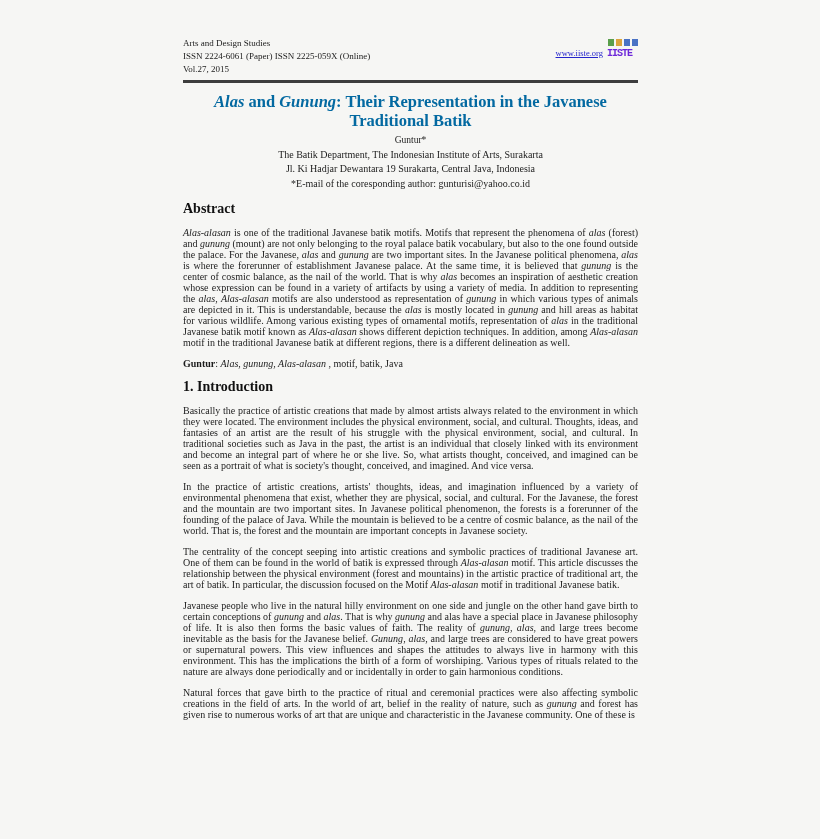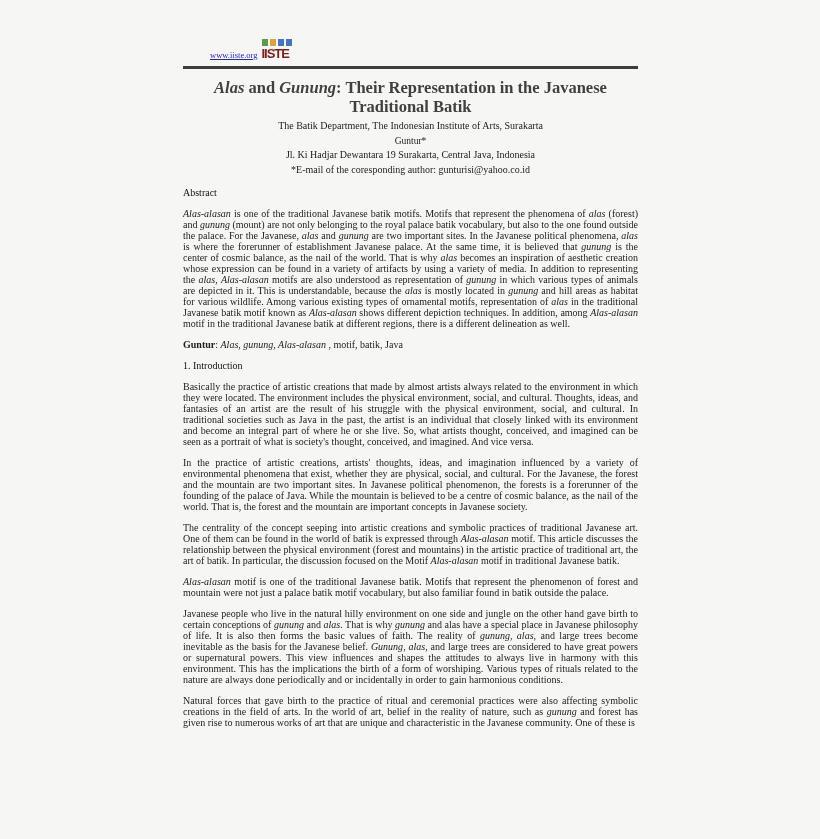--- a/index.html
+++ b/index.html
@@ -27,79 +27,83 @@
     display: inline-block;
   }
   .logo { display: inline-block; margin-top: 2px; text-align: left; }
   .logo-blocks { display: flex; gap: 2px; margin-left: 1px; margin-bottom: 1px; }
   .logo-blocks span { width: 6px; height: 7px; display: inline-block; }
   .lb-g  { background: #5a9e4b; }
   .lb-o  { background: #dba43c; }
   .lb-b1 { background: #4a72c4; }
   .lb-b2 { background: #4a72c4; }
   .logo-text {
-    font-family: Liberation Sans, sans-serif;
-    font-weight: bold; font-size: 13px; line-height: 13px;
-    letter-spacing: -1px; color: #7f1d1d;
+    font-family: Liberation Mono, monospace;
+    font-weight: bold; font-size: 10px; line-height: 13px;
+    letter-spacing: -1px; color: #6d28d9;
   }
   .rule { border: none; border-top: 3px solid #3d3d3d; margin: 4px 0 0 0; }
   
   .title {
     font-size: 16.5px; font-weight: bold; text-align: center;
-    line-height: 19px; margin: 9px 0 3px 0; color: #404040;
+    line-height: 19px; margin: 9px 0 3px 0; color: #0369a1;
   }
   .center { text-align: center; font-size: 10px; line-height: 14.5px; }
   .author { font-size: 9.5px; }
   
-  .sec-head { font-size: 10px; font-weight: normal; margin: 10px 0 0 0; color: #111; }
+  .sec-head { font-size: 14px; font-weight: bold; margin: 10px 0 0 0; color: #111; }
   .intro-head { }
   p.body-p {
     font-size: 10px; line-height: 11px;
     text-align: justify; margin: 10px 0 0 0;
   }
   .kw-label { font-weight: bold; }
   .page-num {
     position: absolute; left: 0; top: 771px; width: 455px;
     text-align: center; font-size: 10px;
   }
 </style>
 </head>
 <body>
 
 <div class="sheet">
 
   <div class="hdr">
+    <div class="hdr-left">
+      <div>Arts and Design Studies</div>
+      <div>ISSN 2224-6061 (Paper) ISSN 2225-059X (Online)</div>
+      <div>Vol.27, 2015</div>
+    </div>
     <div class="hdr-right">
       <a href="#" class="site-link">www.iiste.org</a>
       <div class="logo">
         <div class="logo-blocks">
           <span class="lb-g"></span>
           <span class="lb-o"></span>
           <span class="lb-b1"></span>
           <span class="lb-b2"></span>
         </div>
         <div class="logo-text">IISTE</div>
       </div>
     </div>
   </div>
 
   <hr class="rule">
 
   <h1 class="title"><i>Alas</i> and <i>Gunung</i>: Their Representation in the Javanese Traditional Batik</h1>
 
+  <div class="center author">Guntur*</div>
   <div class="center">The Batik Department, The Indonesian Institute of Arts, Surakarta</div>
-  <div class="center author">Guntur*</div>
   <div class="center">Jl. Ki Hadjar Dewantara 19 Surakarta, Central Java, Indonesia</div>
   <div class="center">*E-mail of the coresponding author: gunturisi@yahoo.co.id</div>
 
   <h2 class="sec-head">Abstract</h2>
   <p class="body-p"><i>Alas-alasan</i> is one of the traditional Javanese batik motifs. Motifs that represent the phenomena of <i>alas</i> (forest) and <i>gunung</i> (mount) are not only belonging to the royal palace batik vocabulary, but also to the one found outside the palace. For the Javanese, <i>alas</i> and <i>gunung</i> are two important sites. In the Javanese political phenomena, <i>alas</i> is where the forerunner of establishment Javanese palace. At the same time, it is believed that <i>gunung</i> is the center of cosmic balance, as the nail of the world. That is why <i>alas</i> becomes an inspiration of aesthetic creation whose expression can be found in a variety of artifacts by using a variety of media. In addition to representing the <i>alas</i>, <i>Alas-alasan</i> motifs are also understood as representation of <i>gunung</i> in which various types of animals are depicted in it. This is understandable, because the <i>alas</i> is mostly located in <i>gunung</i> and hill areas as habitat for various wildlife. Among various existing types of ornamental motifs, representation of <i>alas</i> in the traditional Javanese batik motif known as <i>Alas-alasan</i> shows different depiction techniques. In addition, among <i>Alas-alasan</i> motif in the traditional Javanese batik at different regions, there is a different delineation as well.</p>
   <p class="body-p"><span class="kw-label">Guntur</span><span>: <i>Alas, gunung, Alas-alasan</i> , motif, batik, Java</span></p>
 
   <h2 class="sec-head intro-head">1. Introduction</h2>
   <p class="body-p">Basically the practice of artistic creations that made by almost artists always related to the environment in which they were located. The environment includes the physical environment, social, and cultural. Thoughts, ideas, and fantasies of an artist are the result of his struggle with the physical environment, social, and cultural. In traditional societies such as Java in the past, the artist is an individual that closely linked with its environment and become an integral part of where he or she live. So, what artists thought, conceived, and imagined can be seen as a portrait of what is society's thought, conceived, and imagined. And vice versa.</p>
   <p class="body-p">In the practice of artistic creations, artists' thoughts, ideas, and imagination influenced by a variety of environmental phenomena that exist, whether they are physical, social, and cultural. For the Javanese, the forest and the mountain are two important sites. In Javanese political phenomenon, the forests is a forerunner of the founding of the palace of Java. While the mountain is believed to be a centre of cosmic balance, as the nail of the world. That is, the forest and the mountain are important concepts in Javanese society.</p>
   <p class="body-p">The centrality of the concept seeping into artistic creations and symbolic practices of traditional Javanese art. One of them can be found in the world of batik is expressed through <i>Alas-alasan</i> motif. This article discusses the relationship between the physical environment (forest and mountains) in the artistic practice of traditional art, the art of batik. In particular, the discussion focused on the Motif <i>Alas-alasan</i> motif in traditional Javanese batik.</p>
-  <p class="body-p"><i>Alas-alasan</i> motif is one of the traditional Javanese batik. Motifs that represent the phenomenon of forest and mountain were not just a palace batik motif vocabulary, but also familiar found in batik outside the palace.</p>
   <p class="body-p">Javanese people who live in the natural hilly environment on one side and jungle on the other hand gave birth to certain conceptions of <i>gunung</i> and <i>alas</i>. That is why <i>gunung</i> and alas have a special place in Javanese philosophy of life. It is also then forms the basic values of faith. The reality of <i>gunung</i>, <i>alas</i>, and large trees become inevitable as the basis for the Javanese belief. <i>Gunung</i>, <i>alas</i>, and large trees are considered to have great powers or supernatural powers. This view influences and shapes the attitudes to always live in harmony with this environment. This has the implications the birth of a form of worshiping. Various types of rituals related to the nature are always done periodically and or incidentally in order to gain harmonious conditions.</p>
   <p class="body-p">Natural forces that gave birth to the practice of ritual and ceremonial practices were also affecting symbolic creations in the field of arts. In the world of art, belief in the reality of nature, such as <i>gunung</i> and forest has given rise to numerous works of art that are unique and characteristic in the Javanese community. One of these is</p>
 
 </div>
 
 </body></html>

